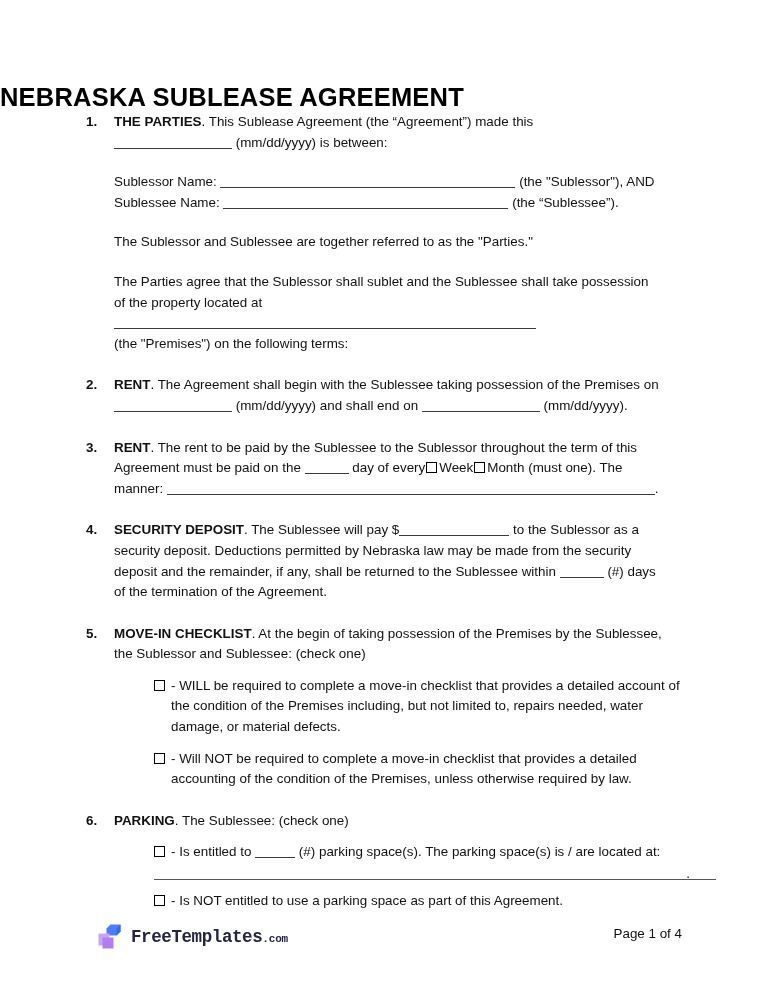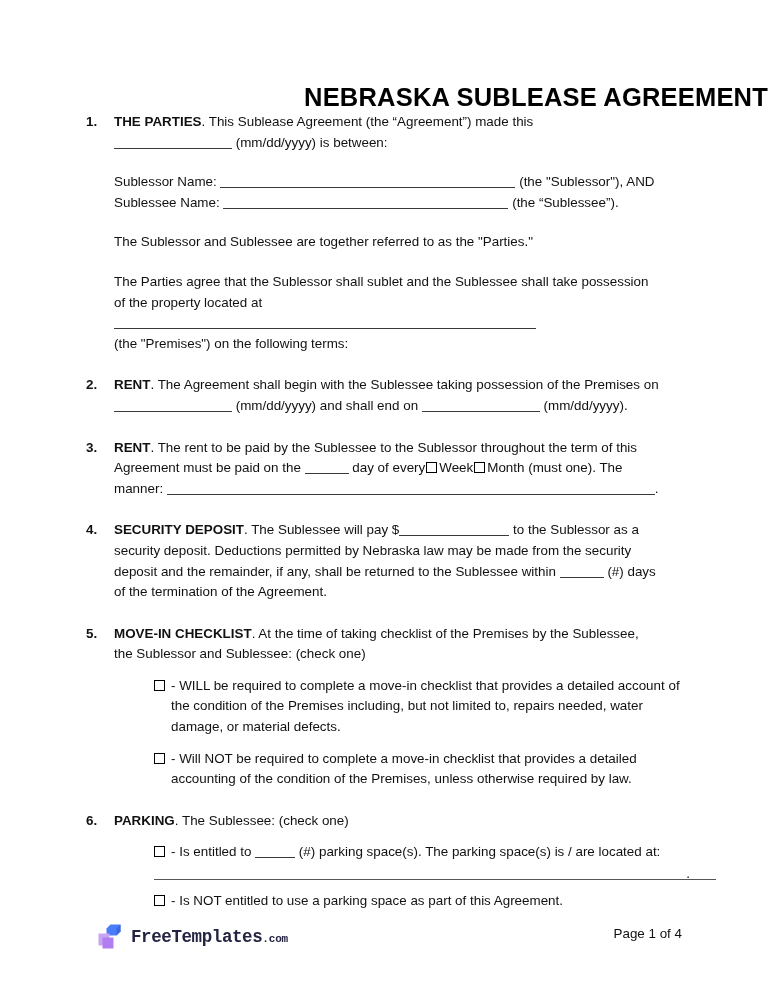--- a/index.html
+++ b/index.html
@@ -17,21 +17,21 @@
     width: 768px;
     height: 984px;
     background: #ffffff;
     overflow: hidden;
   }
   .doc-title {
     position: absolute;
     top: 66px;
     left: 0;
     width: 768px;
-    text-align: right;
+    text-align: left;
     font-size: 25.5px;
     font-weight: bold;
     letter-spacing: 0.2px;
     color: #000;
   }
   .body-wrap {
     position: absolute;
     top: 112px;
     left: 86px;
     width: 596px;
@@ -207,21 +207,21 @@
       <p><b class="hd">SECURITY DEPOSIT</b><span>. The Sublessee will pay $</span><span class="bl bl-dep"></span> <span>to the Sublessor as a</span></p>
       <p>security deposit. Deductions permitted by Nebraska law may be made from the security</p>
       <p><span>deposit and the remainder, if any, shall be returned to the Sublessee within</span> <span class="bl bl-days"></span> <span>(#) days</span></p>
       <p>of the termination of the Agreement.</p>
     </div>
 
     <div class="gap-l"></div>
 
     <div class="clause">
       <span class="clause-num">5.</span>
-      <p><b class="hd">MOVE-IN CHECKLIST</b><span>. At the time of taking checklist of the Premises by the Sublessee,</span></p>
+      <p><b class="hd">MOVE-IN CHECKLIST</b><span>. At the begin of taking possession of the Premises by the Sublessee,</span></p>
       <p>the Sublessor and Sublessee: (check one)</p>
 
       <div class="opts">
         <div class="cb-opt">
           <span class="cb"></span>
           <span>- WILL be required to complete a move-in checklist that provides a detailed account of the condition of the Premises including, but not limited to, repairs needed, water damage, or material defects.</span>
         </div>
         <div class="cb-opt">
           <span class="cb"></span>
           <span>- Will NOT be required to complete a move-in checklist that provides a detailed accounting of the condition of the Premises, unless otherwise required by law.</span>

